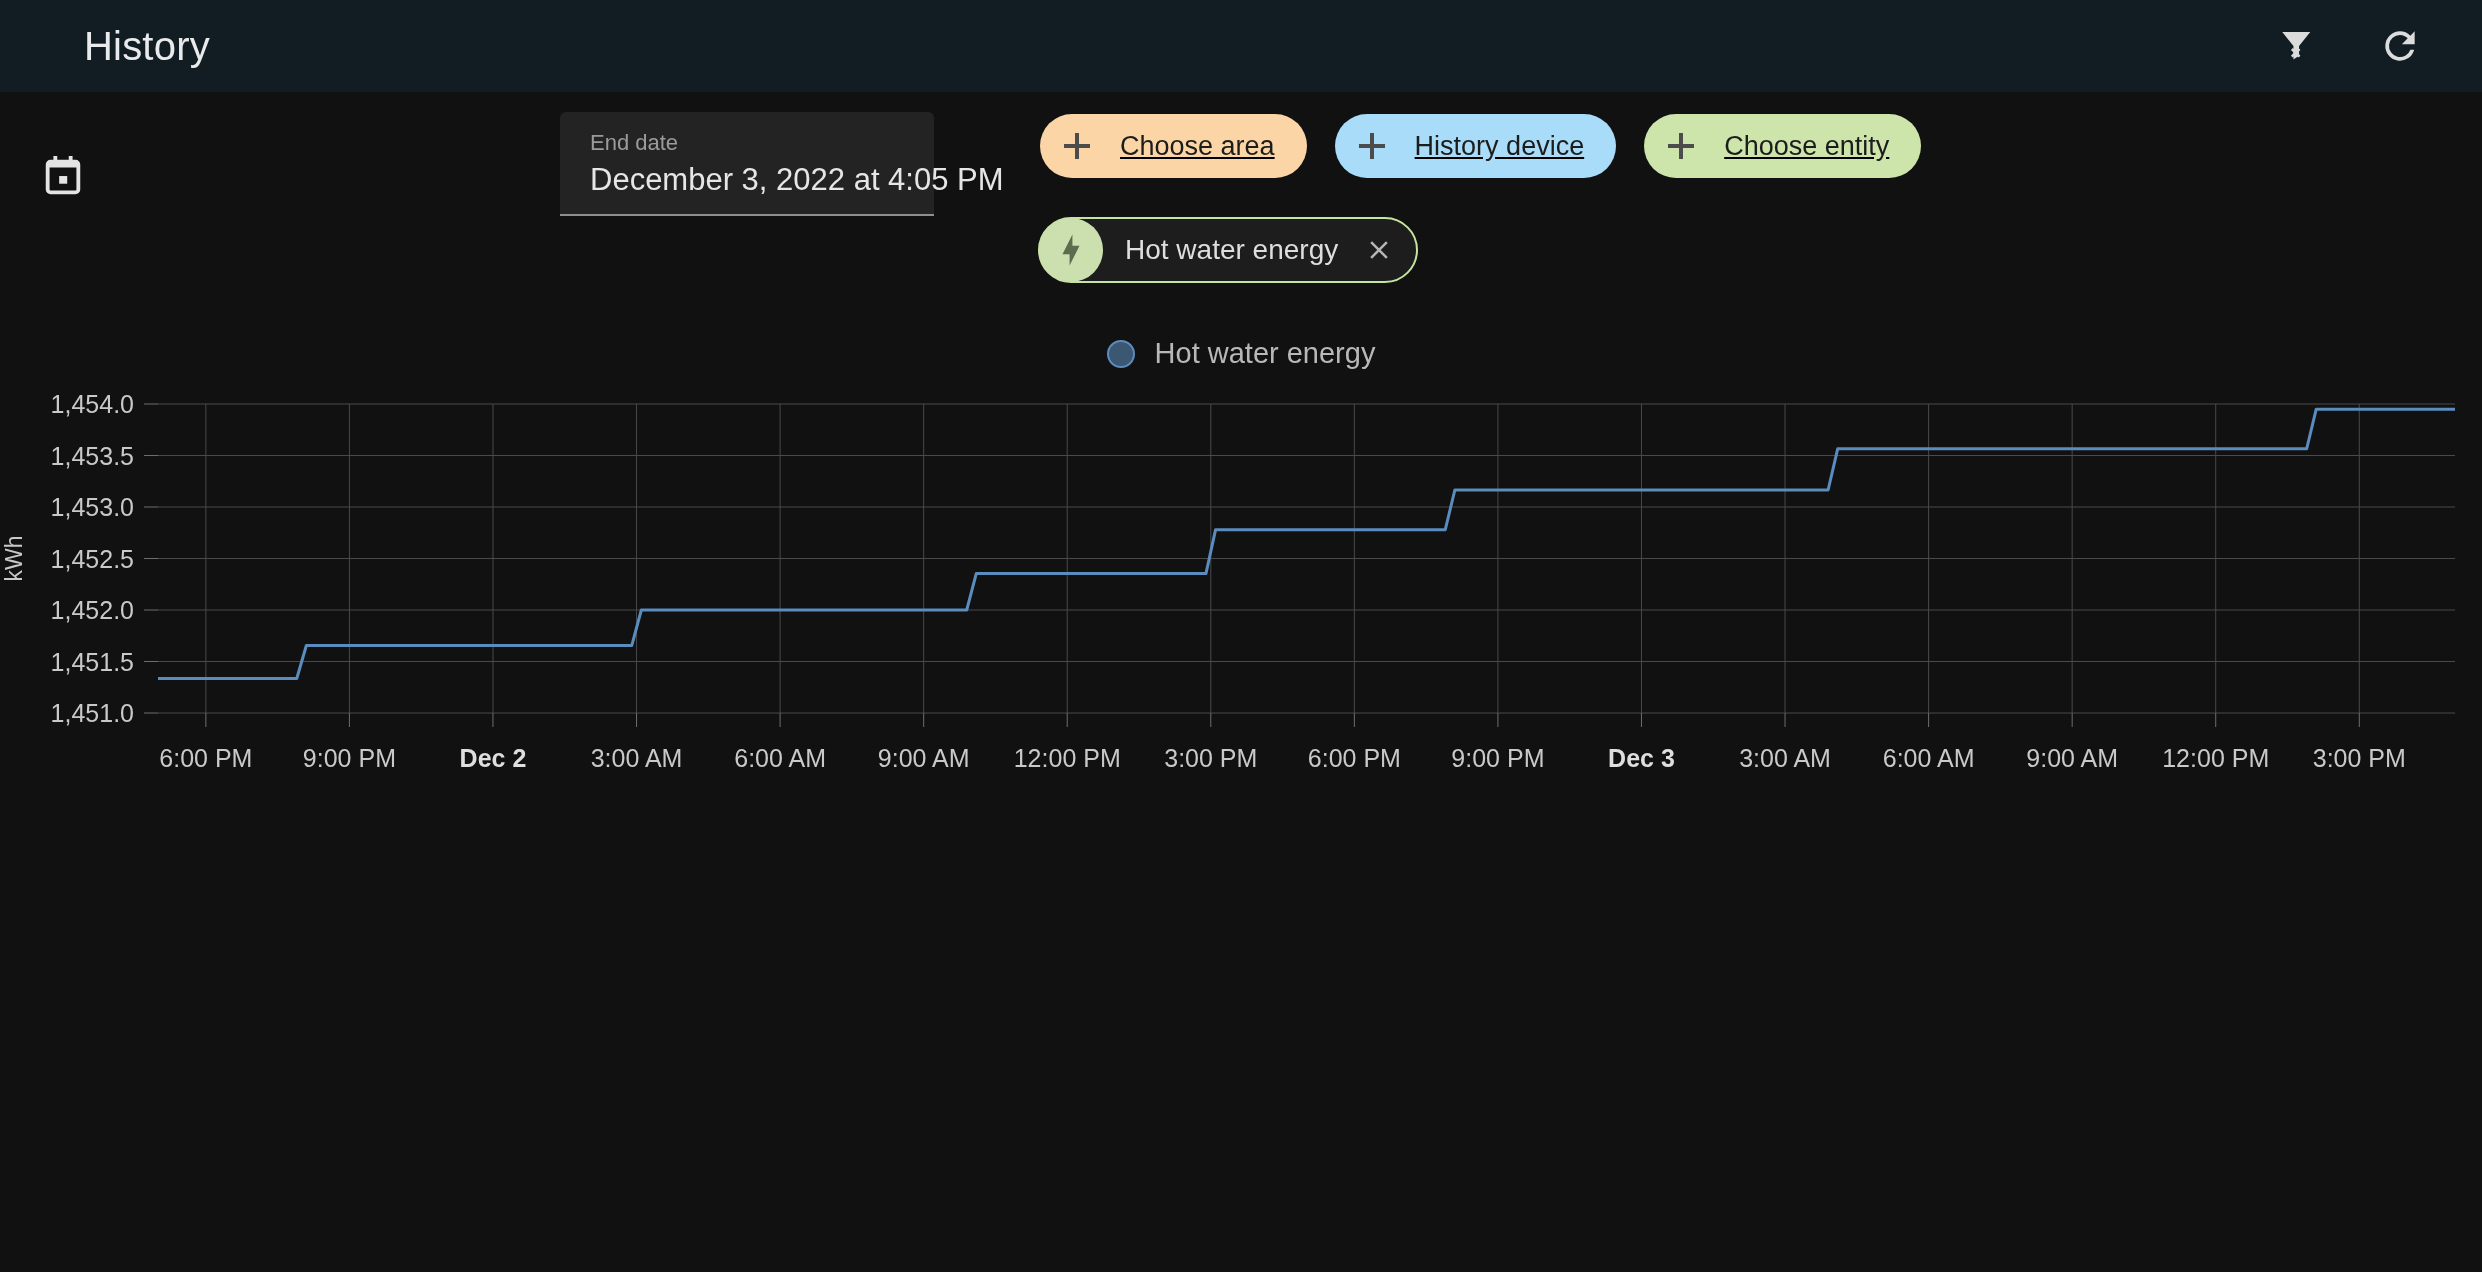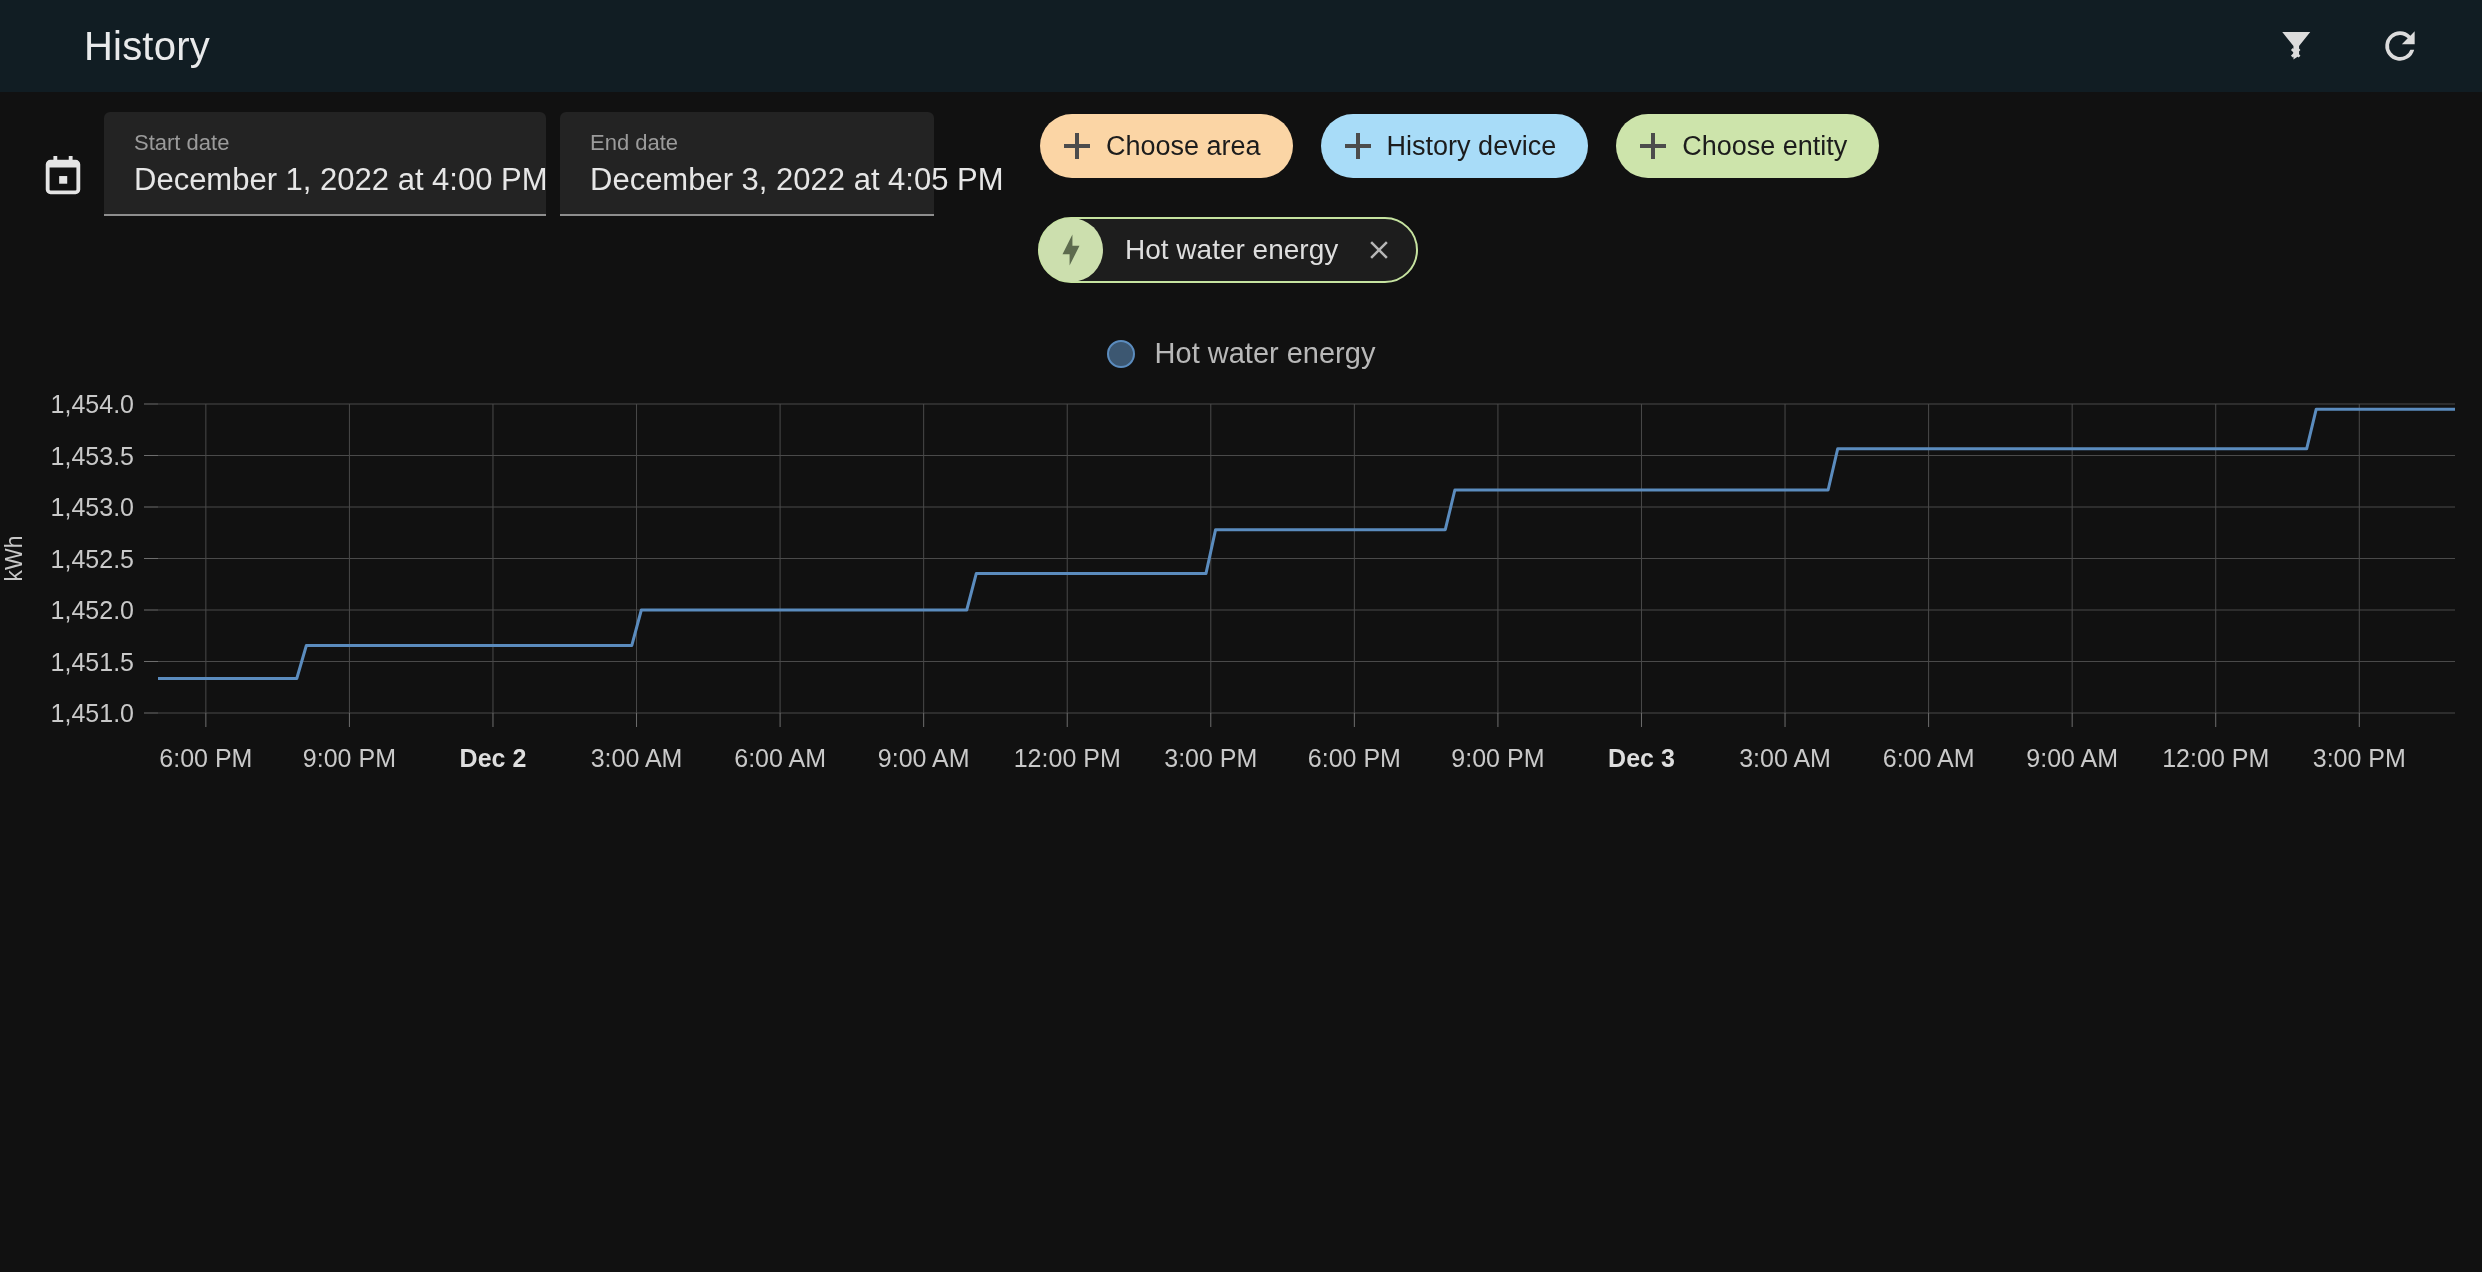--- a/index.html
+++ b/index.html
@@ -93,24 +93,25 @@
     display: flex;
     align-items: center;
     gap: 28px;
   }
   .chip {
     height: 64px;
     border-radius: 32px;
     display: flex;
     align-items: center;
     padding: 0 32px 0 24px;
-    gap: 16px;
+    gap: 30px;
     cursor: pointer;
     border: none;
     font-family: "Liberation Sans", sans-serif;
+    text-decoration: underline;
   }
   .chip-label {
     font-size: 27px;
     color: #1c1c1c;
     white-space: nowrap;
   }
   .plus-icon {
     position: relative;
     width: 26px; height: 26px;
     flex: 0 0 auto;
@@ -238,24 +239,20 @@
 
 <div class="filters">
 
   <div class="calendar-icon-wrap">
     <svg width="46" height="46" viewBox="0 0 24 24">
       <path fill="#e4e4e4" d="M7 1v2H5.5A2.5 2.5 0 0 0 3 5.5v13A2.5 2.5 0 0 0 5.5 21h13a2.5 2.5 0 0 0 2.5-2.5v-13A2.5 2.5 0 0 0 18.5 3H17V1h-2v2H9V1H7zm-2 6h14v11.5a.5.5 0 0 1-.5.5h-13a.5.5 0 0 1-.5-.5V7z"></path>
       <rect x="10" y="11.5" width="4.2" height="4" fill="#e4e4e4"></rect>
     </svg>
   </div>
 
-  <div class="date-field start">
-    <span class="date-label">Start date</span>
-    <span class="date-value">December 1, 2022 at 4:00 PM</span>
-  </div>
 
   <div class="date-field end">
     <span class="date-label">End date</span>
     <span class="date-value">December 3, 2022 at 4:05 PM</span>
   </div>
 
   <div class="chip-row">
     <button class="chip" style="background:#fbd5a5">
       <span class="plus-icon"></span>
       <span class="chip-label">Choose area</span>

